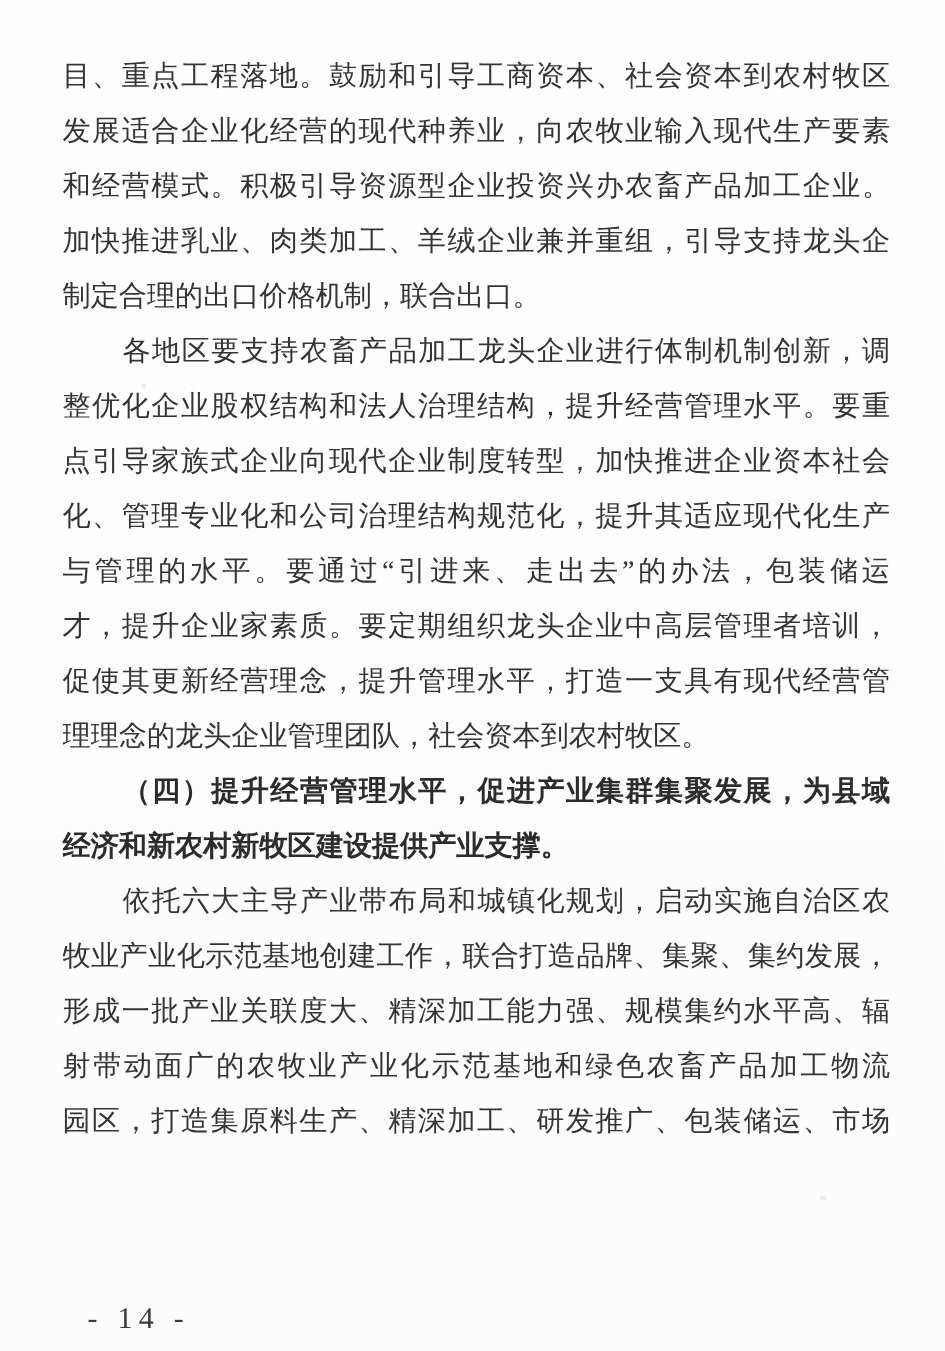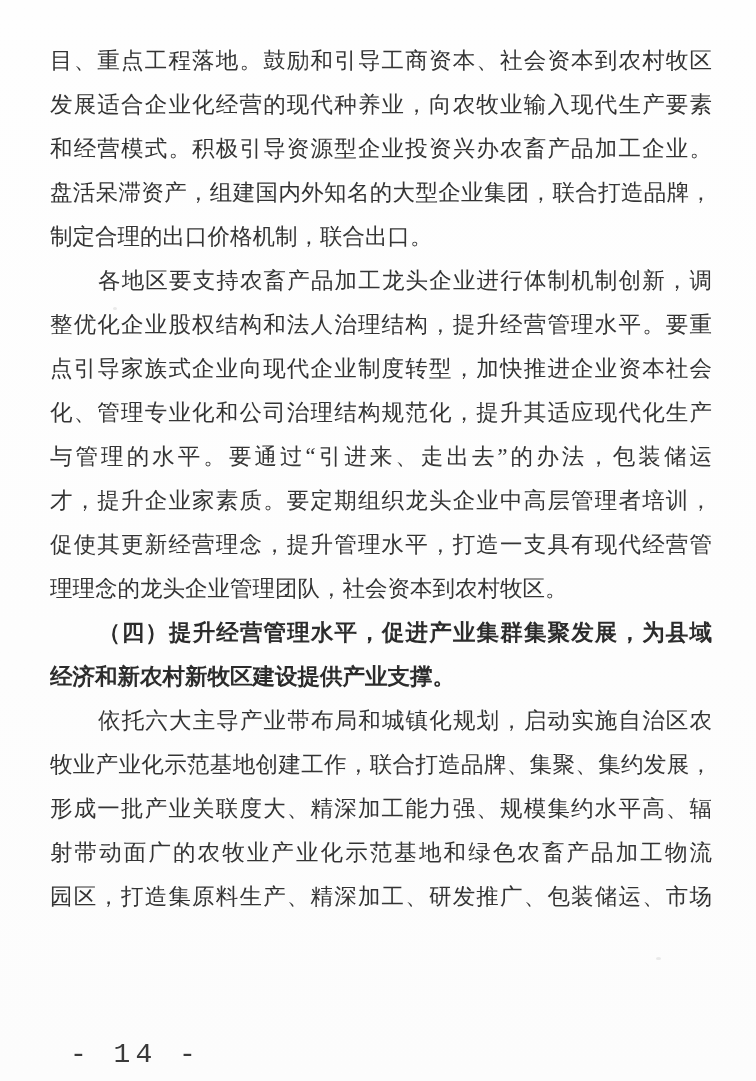--- a/index.html
+++ b/index.html
@@ -41,46 +41,45 @@
     text-align-last: left;
   }
   .line.bold {
     font-weight: 700;
     color: #2c2c2c;
   }
   .footer {
     position: absolute;
     left: 70px;
     top: 1040px;
-    font-size: 28px;
+    font-size: 24px;
     line-height: 30px;
     color: #3a3a3a;
     letter-spacing: 5px;
-    font-family: Liberation Mono, monospace;
   }
   
   .speckle {
     position: absolute;
     border-radius: 50%;
     background: #d8d8d8;
     opacity: 0.55;
   }
   .speckle.s1 { left: 113px; top: 307px; width: 4px; height: 3px; }
   .speckle.s2 { left: 532px; top: 589px; width: 4px; height: 3px; }
   .speckle.s3 { left: 656px; top: 957px; width: 5px; height: 3px; }
 </style>
 </head>
 <body>
 
 <div class="page">
   <main class="content" id="doc-body">
       <div class="line">目、重点工程落地。鼓励和引导工商资本、社会资本到农村牧区</div>
       <div class="line">发展适合企业化经营的现代种养业，向农牧业输入现代生产要素</div>
       <div class="line">和经营模式。积极引导资源型企业投资兴办农畜产品加工企业。</div>
-      <div class="line">盘活呆滞资产，组建国内外知名的大型企业集团，联合打造品牌，</div>
+      <div class="line">加快推进乳业、肉类加工、羊绒企业兼并重组，引导支持龙头企</div>
       <div class="line para-end">制定合理的出口价格机制，联合出口。</div>
       <div class="line indent">各地区要支持农畜产品加工龙头企业进行体制机制创新，调</div>
       <div class="line">整优化企业股权结构和法人治理结构，提升经营管理水平。要重</div>
       <div class="line">点引导家族式企业向现代企业制度转型，加快推进企业资本社会</div>
       <div class="line">化、管理专业化和公司治理结构规范化，提升其适应现代化生产</div>
       <div class="line">与管理的水平。要通过“引进来、走出去”的办法，包装储运</div>
       <div class="line">才，提升企业家素质。要定期组织龙头企业中高层管理者培训，</div>
       <div class="line">促使其更新经营理念，提升管理水平，打造一支具有现代经营管</div>
       <div class="line para-end">理理念的龙头企业管理团队，社会资本到农村牧区。</div>
       <div class="line bold indent">（四）提升经营管理水平，促进产业集群集聚发展，为县域</div>

